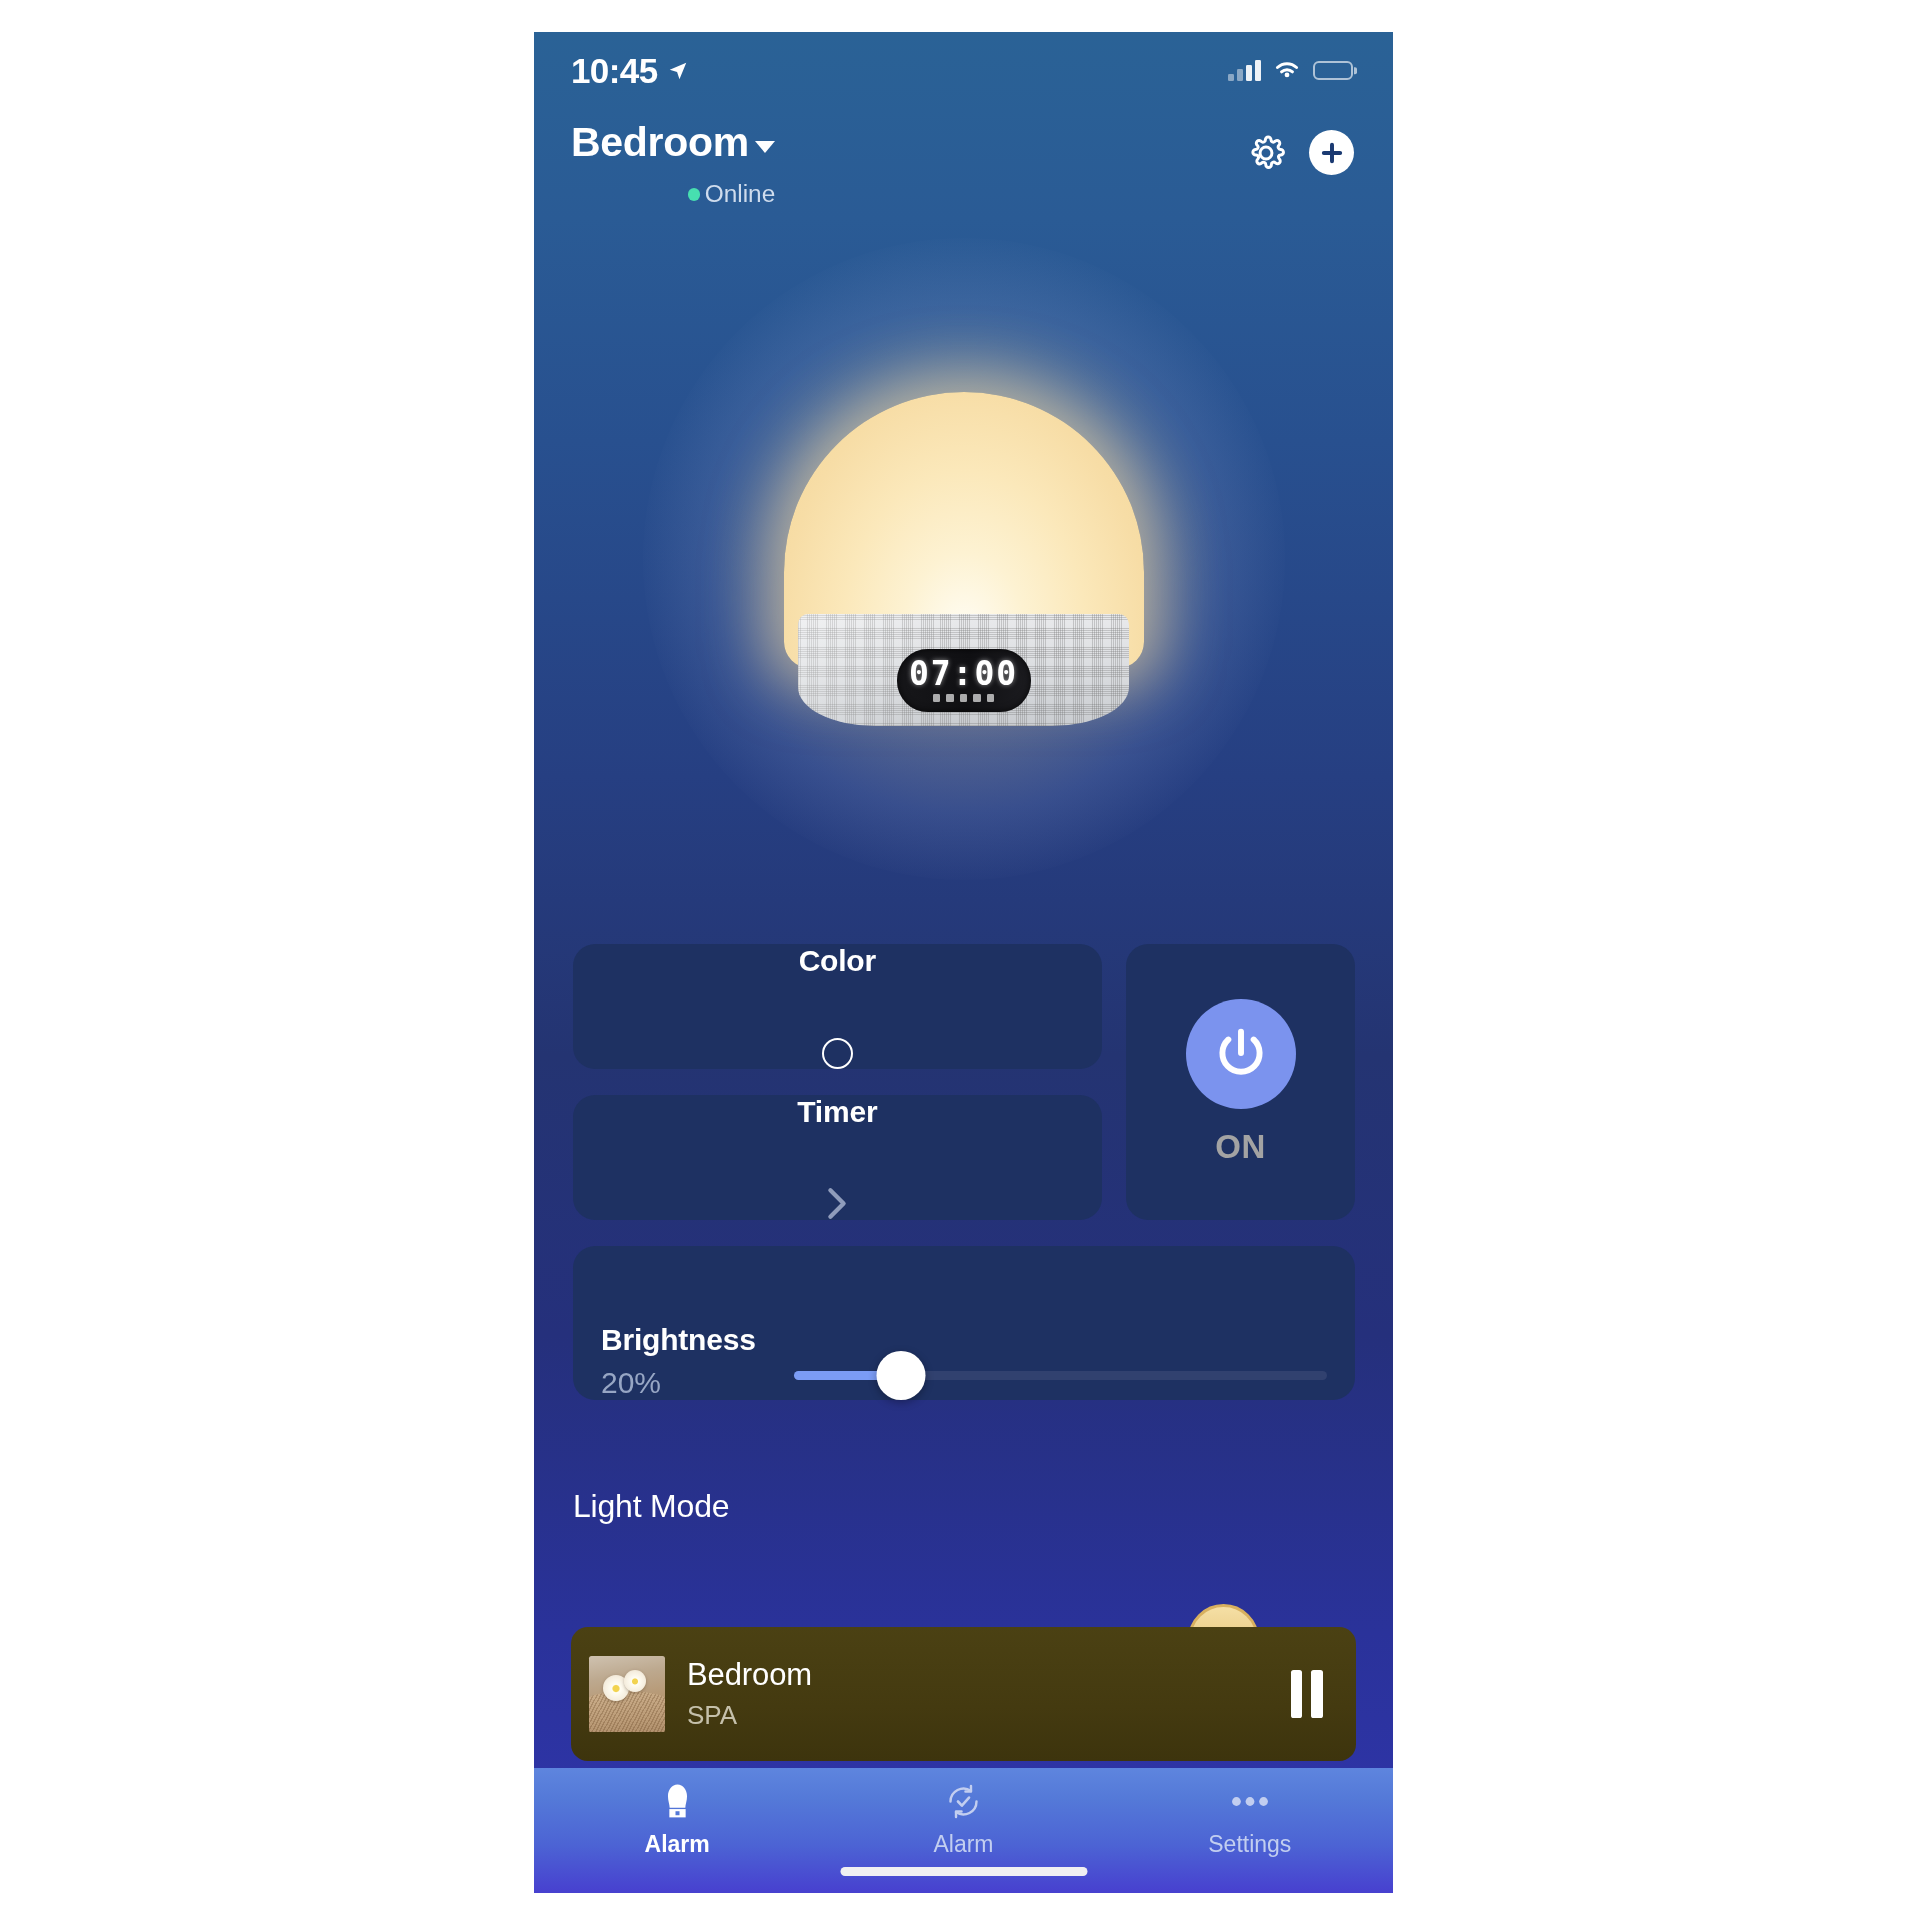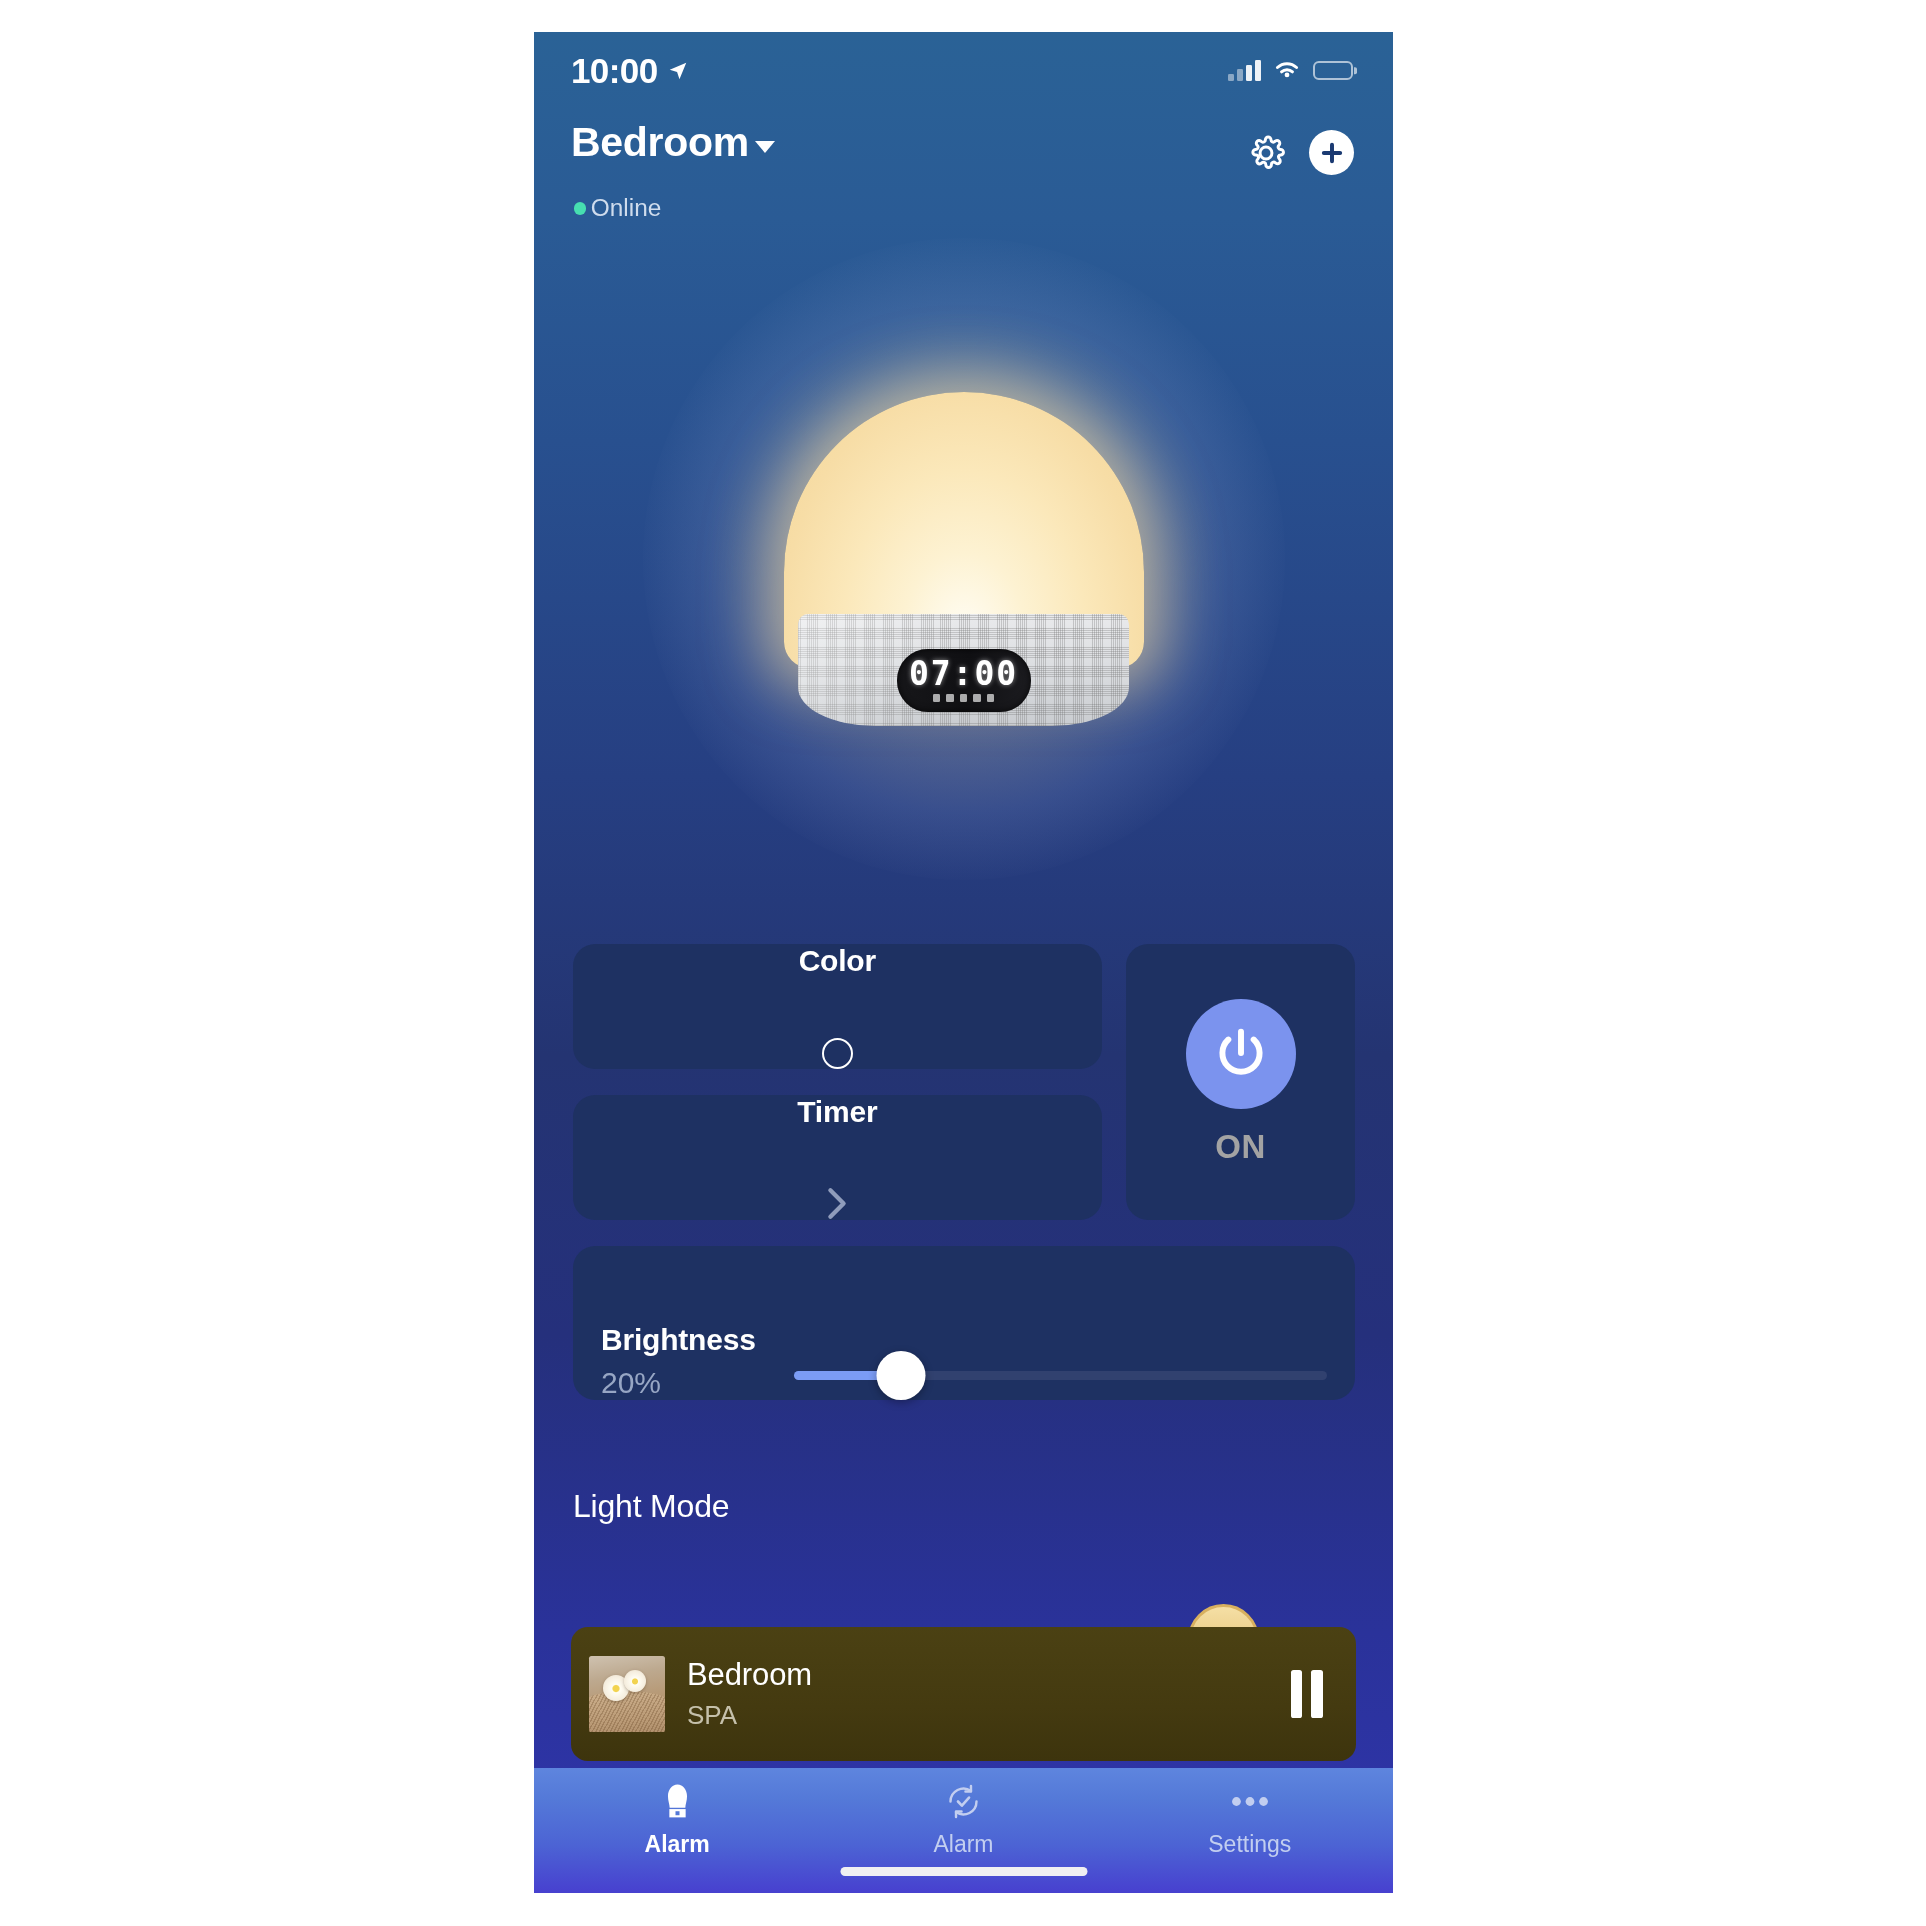--- a/index.html
+++ b/index.html
@@ -51,21 +51,21 @@
   .header {
     position:absolute; left:0; top:83px; width:100%;
     padding:0 39px 0 37px;
     display:flex; align-items:flex-start; justify-content:space-between;
   }
   .hdr-left { padding-top:6.4px; }
   .room-row { display:flex; align-items:center; gap:6.4px; }
   .room-name { color:#fff; font-size:41px; font-weight:700; letter-spacing:-0.3px; line-height:1.05; }
   .caret { width:0;height:0; border-left:10.3px solid transparent; border-right:10.3px solid transparent;
            border-top:12.2px solid #fff; margin-top:7.7px; }
-  .status-row { display:flex; align-items:center; gap:5px; margin-top:30px; padding-left:2.6px; }
+  .status-row { display:flex; align-items:center; gap:5px; margin-top:16px; padding-left:2.6px;justify-content:flex-end; }
   .dot { width:12.2px; height:12.2px; border-radius:50%; background:#47dfb0; }
   .status-txt { color:#cfdced; font-size:24.4px; }
 
   .hdr-right { display:flex; align-items:center; gap:22px; padding-top:15.4px; }
   .gear { width:42px; height:42px; display:block; }
   .plus-btn {
     width:45px; height:45px; border-radius:50%; background:#fff;
     display:flex; align-items:center; justify-content:center;
   }
   .plus-btn svg { width:28px; height:28px; display:block; }
@@ -220,21 +220,21 @@
   }
 </style>
 </head>
 <body>
 
 <div id="stage">
  <div class="phone">
 
   <div class="statusbar">
     <div class="sb-left">
-      <span class="sb-time">10:00</span>
+      <span class="sb-time">10:45</span>
       <svg class="sb-loc" viewBox="0 0 24 24">
         <path d="M21 3 3 10.5l8 2.6 2.6 8z" fill="#fff"></path>
       </svg>
     </div>
     <div class="sb-right">
       <span class="sig">
             <i></i>
             <i></i>
             <i></i>
             <i></i>

